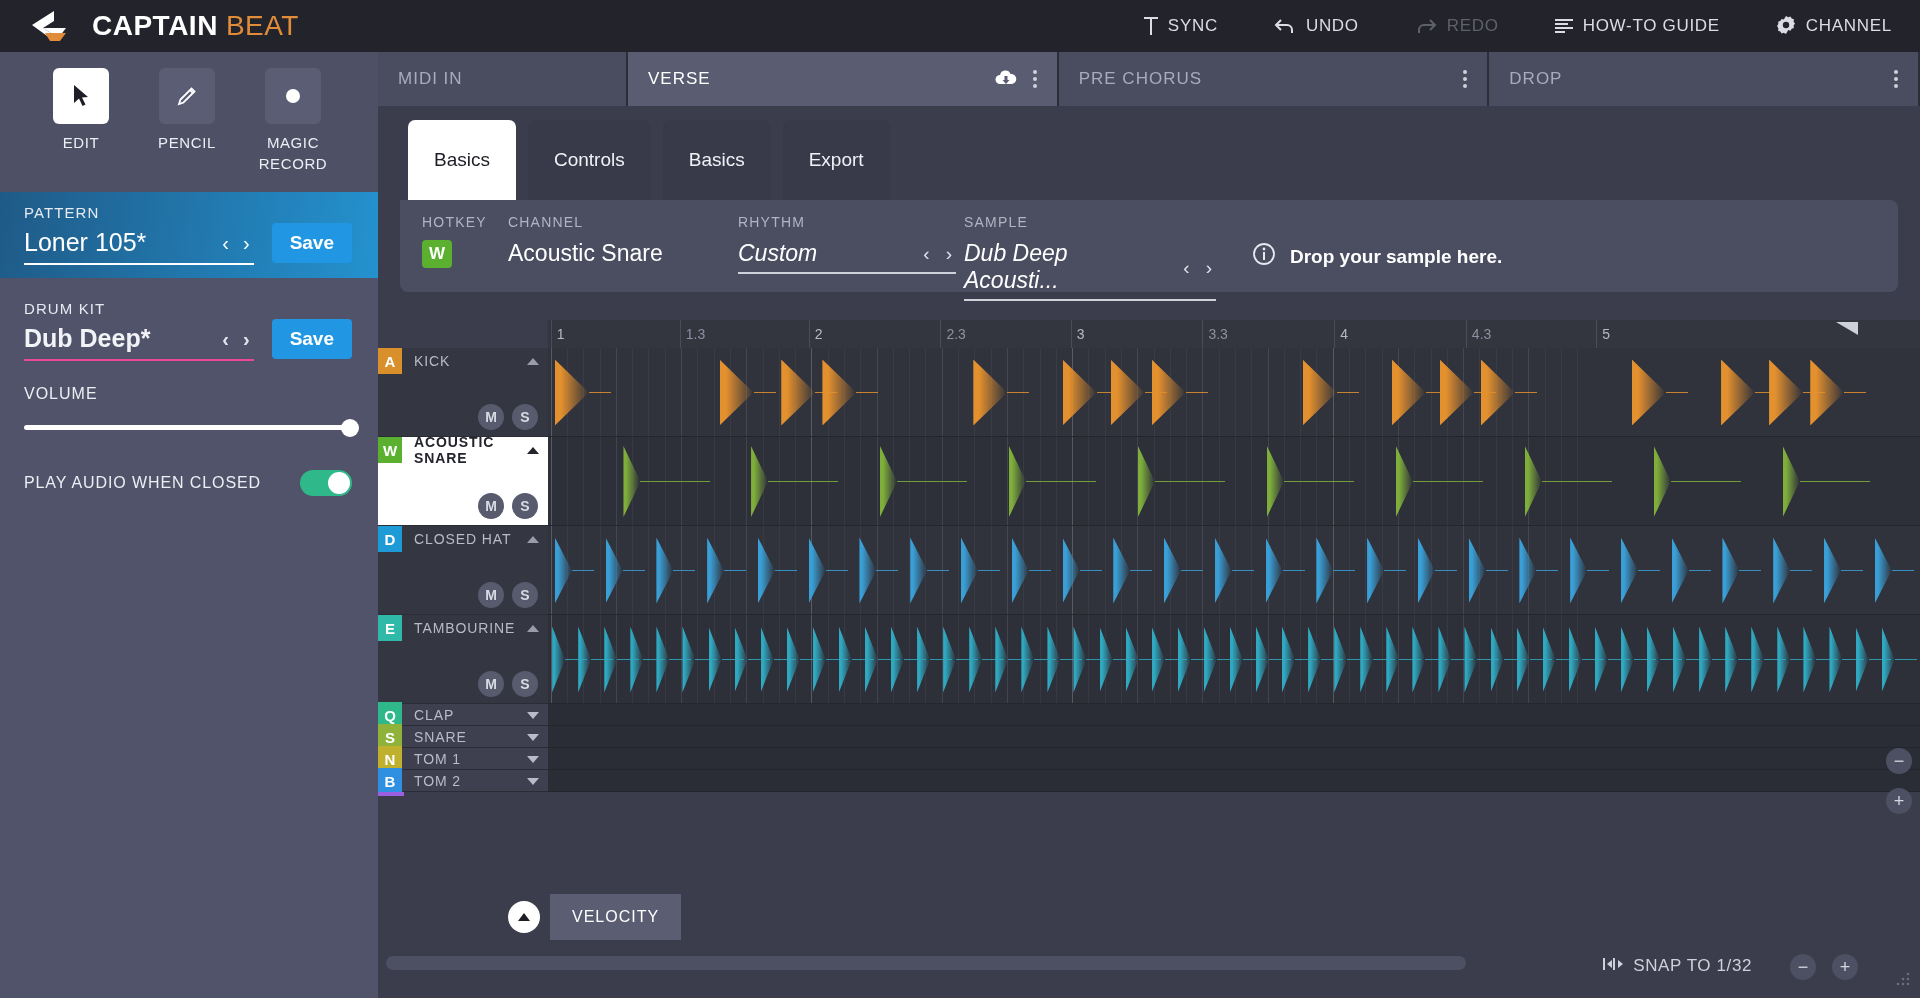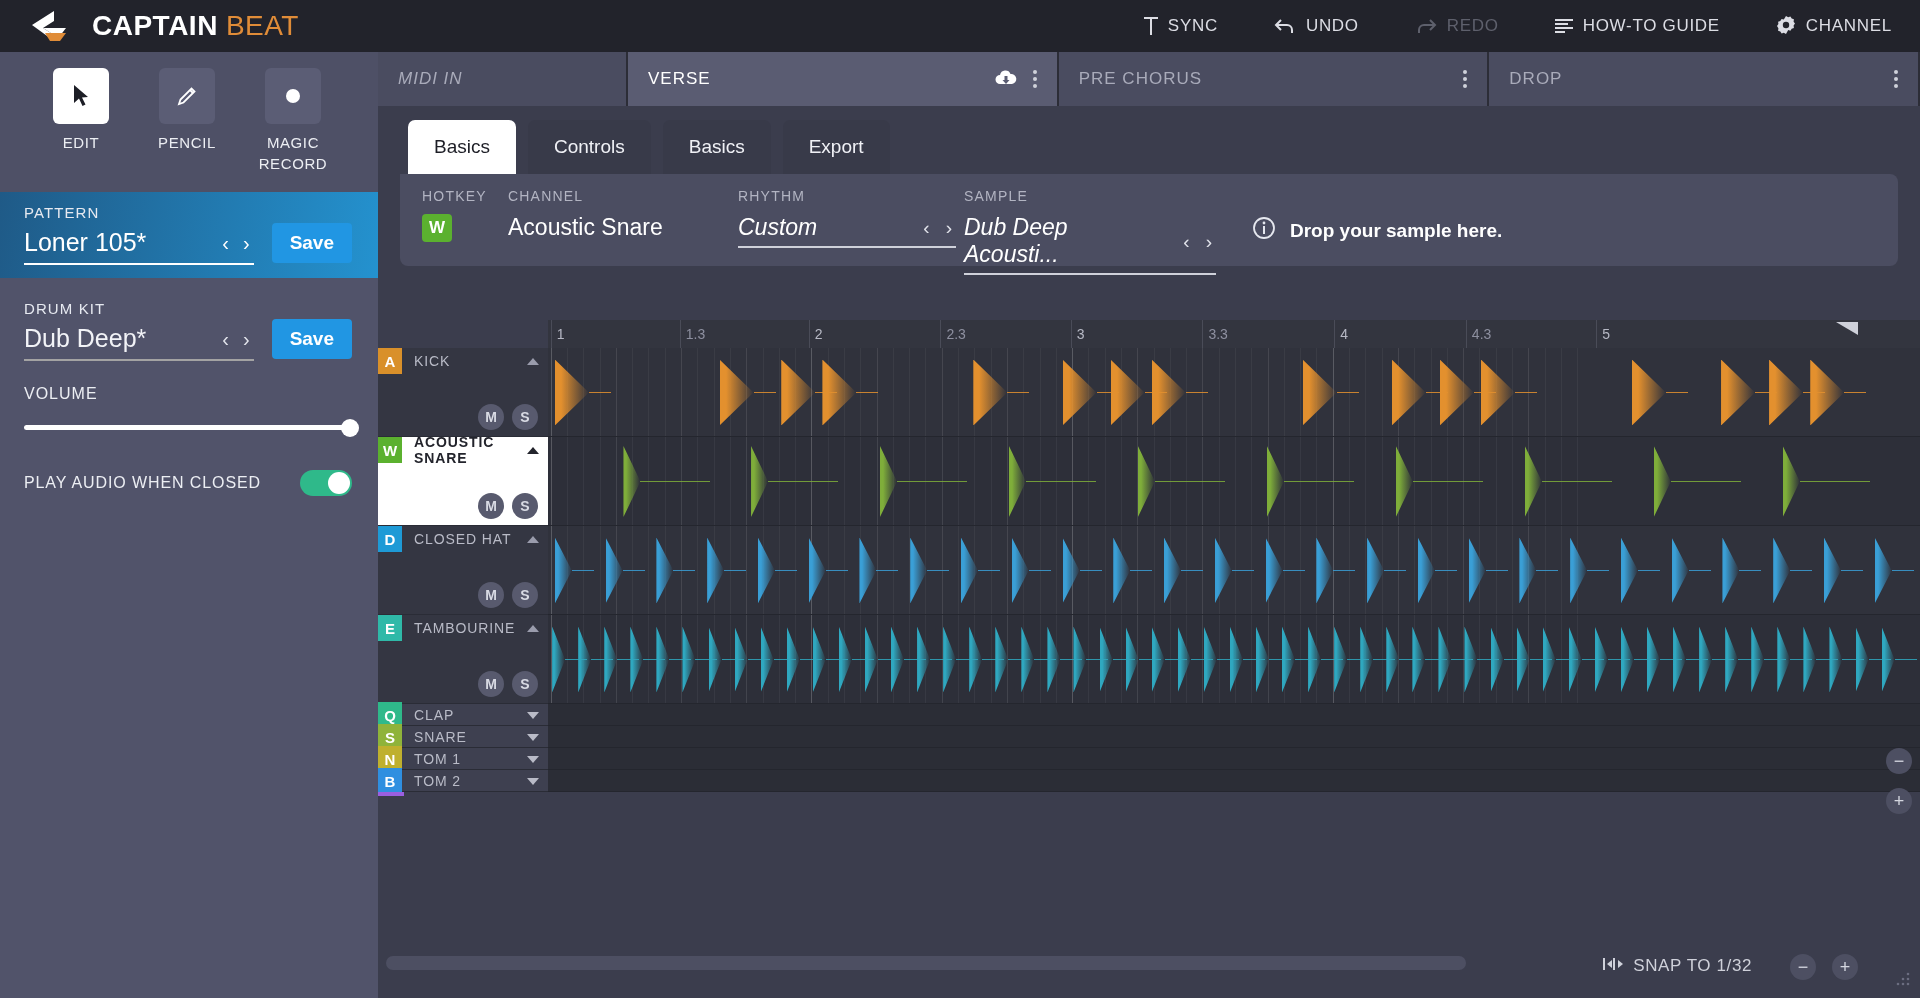--- a/index.html
+++ b/index.html
@@ -60,21 +60,21 @@
   }
   .blk-value { color: #ffffff; font-size: 25px; flex: 1; }
   .arrows { display: flex; gap: 14px; color: #ffffff; font-size: 20px; padding-right: 4px; }
   .arrows span { cursor: pointer; line-height: 1; }
   .save-btn {
     background: #2196e3; color: #ffffff; font-size: 19px; font-weight: bold;
     border: none; border-radius: 4px; padding: 9px 18px; cursor: pointer;
     margin-bottom: 2px;
   }
   .kit-block { padding: 22px 26px 0 24px; }
-  .kit-block .blk-field { border-bottom: 2px solid #a3a3a3; }
+  .kit-block .blk-field { border-bottom: 2px solid #ec4899; font-weight: bold; }
   .kit-block .blk-value { color: #f2f3f7; }
   .kit-block .arrows { color: #e3e5ec; }
 
   .slider-block { padding: 24px 26px 0 24px; }
   .slider-block .s-label { color: #eceef3; font-size: 16px; letter-spacing: 1px; margin-bottom: 22px; }
   .slider { position: relative; height: 5px; background: #3c3e52; border-radius: 3px; }
   .slider .fill-white { position: absolute; left: 0; top: 0; height: 5px; background: #ffffff; border-radius: 3px; }
   .slider .knob {
     position: absolute; top: 50%; width: 18px; height: 18px; border-radius: 50%;
     background: #ffffff; transform: translate(-50%,-50%); cursor: pointer;
@@ -99,21 +99,21 @@
   .sectab.active { background: #5a5c72; color: #ffffff; }
   .sectab .lbl { flex: 1; }
   .sectab .dl { margin-right: 16px; display: flex; }
   .kebab { display: flex; flex-direction: column; gap: 3px; cursor: pointer; }
   .kebab i { width: 4px; height: 4px; border-radius: 50%; background: #cfd1da; display: block; }
 
   .panel-wrap { padding: 14px 22px 0 22px; }
   .panel-tabs { display: flex; gap: 12px; padding-left: 8px; }
   .ptab {
     background: #383a49; color: #f0f1f6; font-size: 19px; border: none;
-    border-radius: 7px 7px 0 0; padding: 16px 26px; cursor: pointer;
+    border-radius: 7px 7px 0 0; padding: 29px 26px; cursor: pointer;
     min-width: 104px;
   }
   .ptab.active { background: #ffffff; color: #1d1e26; }
   .panel {
     background: #4b4d61; border-radius: 0 8px 8px 8px; height: 92px;
     display: flex; align-items: flex-start; padding: 14px 20px 0 22px;
   }
   .fld { margin-right: 8px; }
   .fld-label { color: #b2b4c2; font-size: 14px; letter-spacing: 1.2px; margin-bottom: 10px; }
   .hotkey-chip {
@@ -356,21 +356,21 @@
       <div class="toggle">
           <div class="tk"></div>
         </div>
     </div>
 
   </div>
 
   <div class="main">
 
     <div class="sectabs" id="sectabs">
-        <div class="sectab" style="flex: 0 0 250px; background: rgb(74, 76, 96); font-style: italic;">
+        <div class="sectab" style="flex: 0 0 250px; background: rgb(74, 76, 96);">
           <span class="lbl">MIDI IN</span>
         </div>
         <div class="sectab active">
           <span class="lbl">VERSE</span>
           <span class="dl">
             <svg width="22" height="18" viewBox="0 0 22 18">
               <path d="M5 14 a4.5 4.5 0 0 1 0-9 a5.5 5.5 0 0 1 10.5-1 A4 4 0 0 1 17 14 Z" fill="#ffffff"></path>
               <rect x="9.5" y="6" width="3" height="5" fill="#5a5c72"></rect>
               <path d="M7.5 10 L11 14 L14.5 10 Z" fill="#5a5c72"></path>
             </svg>
@@ -1305,20 +1305,28 @@
             <div class="gridline" style="left: 69.075%;"></div>
             <div class="gridline" style="left: 70.2625%;"></div>
             <div class="gridline beat" style="left: 71.45%;"></div>
             <div class="gridline" style="left: 72.6375%;"></div>
             <div class="gridline" style="left: 73.825%;"></div>
             <div class="gridline" style="left: 75.0125%;"></div>
             <div style="position: absolute; inset: 0px; background: rgb(43, 45, 54);"></div>
           </div>
         </div>
 
+      <div class="velrow">
+        <div class="collapse-btn">
+          <svg width="14" height="10" viewBox="0 0 14 10">
+            <polygon points="7,1 13,9 1,9" fill="#1d1e26"></polygon>
+          </svg>
+        </div>
+        <div class="vel-tab">VELOCITY</div>
+      </div>
 
       <div class="bottombar">
         <div class="hscroll"></div>
         <div class="snap">
           <span class="ic">
             <svg width="20" height="14" viewBox="0 0 20 14">
               <rect x="0" y="1" width="2" height="12" fill="#cfd1da"></rect>
               <path d="M4 7 L9 3 L9 11 Z" fill="#cfd1da"></path>
               <rect x="10" y="1" width="2" height="12" fill="#cfd1da"></rect>
               <path d="M20 7 L15 3 L15 11 Z" fill="#cfd1da"></path>

